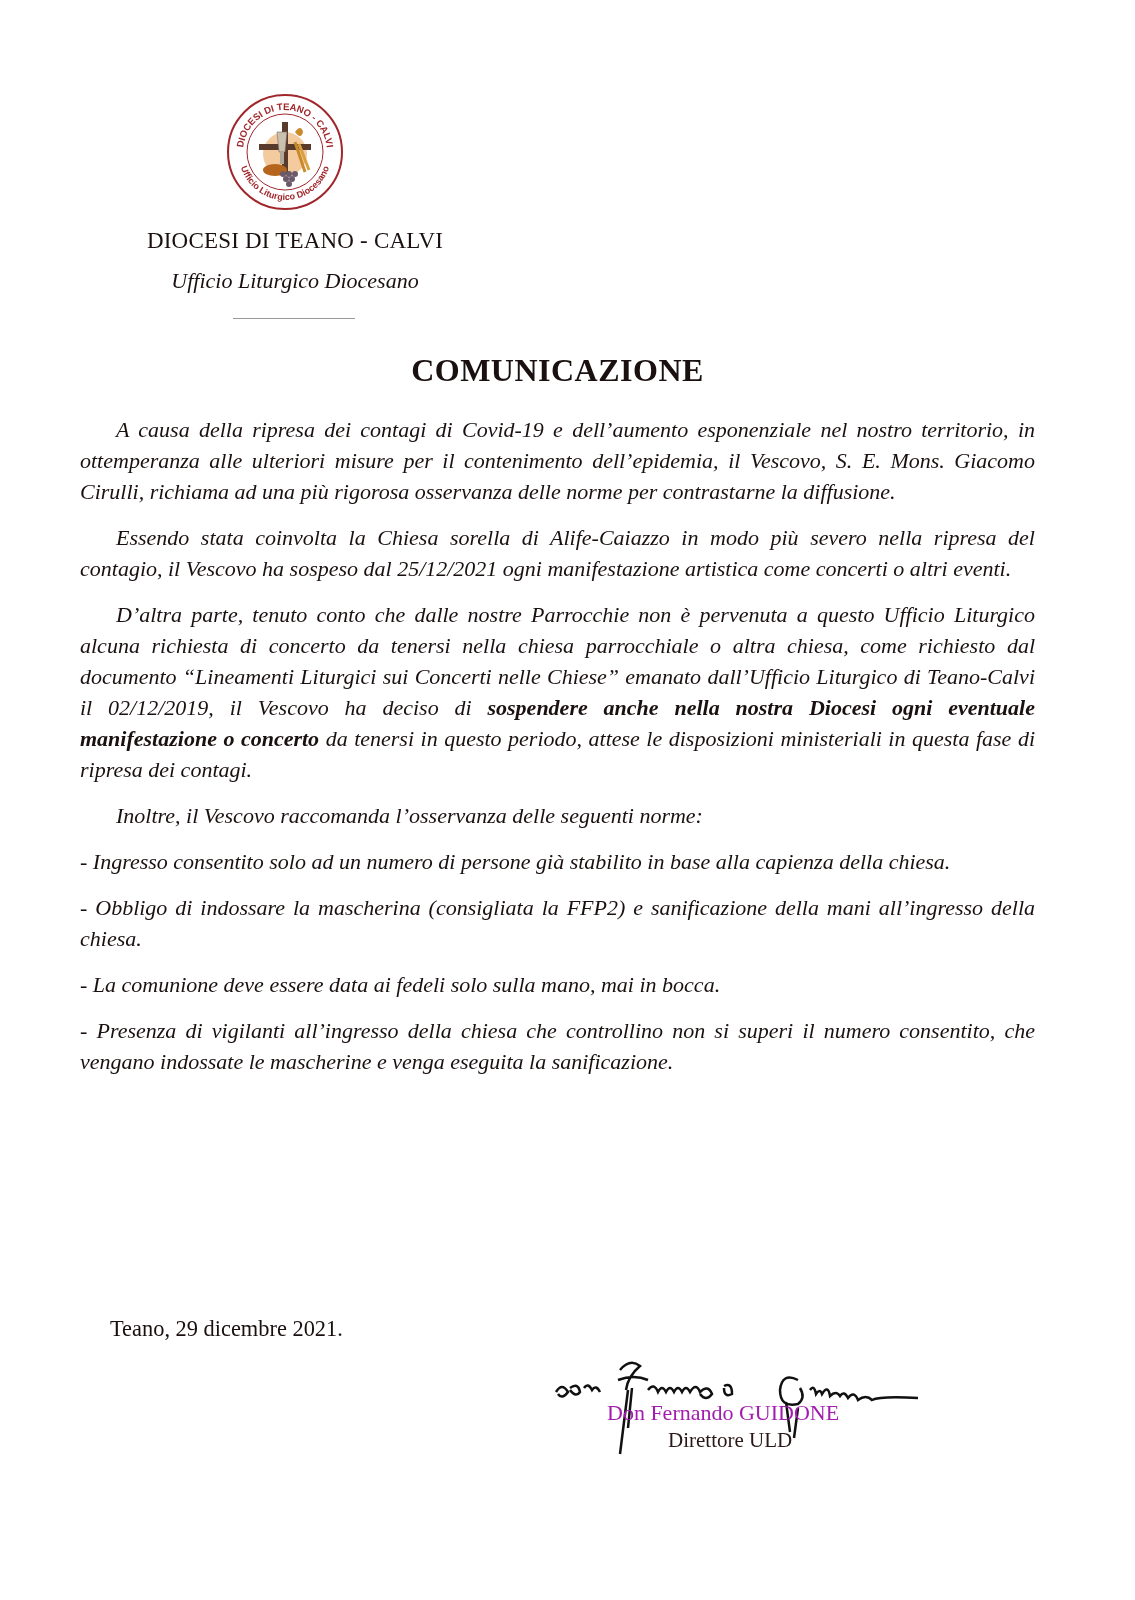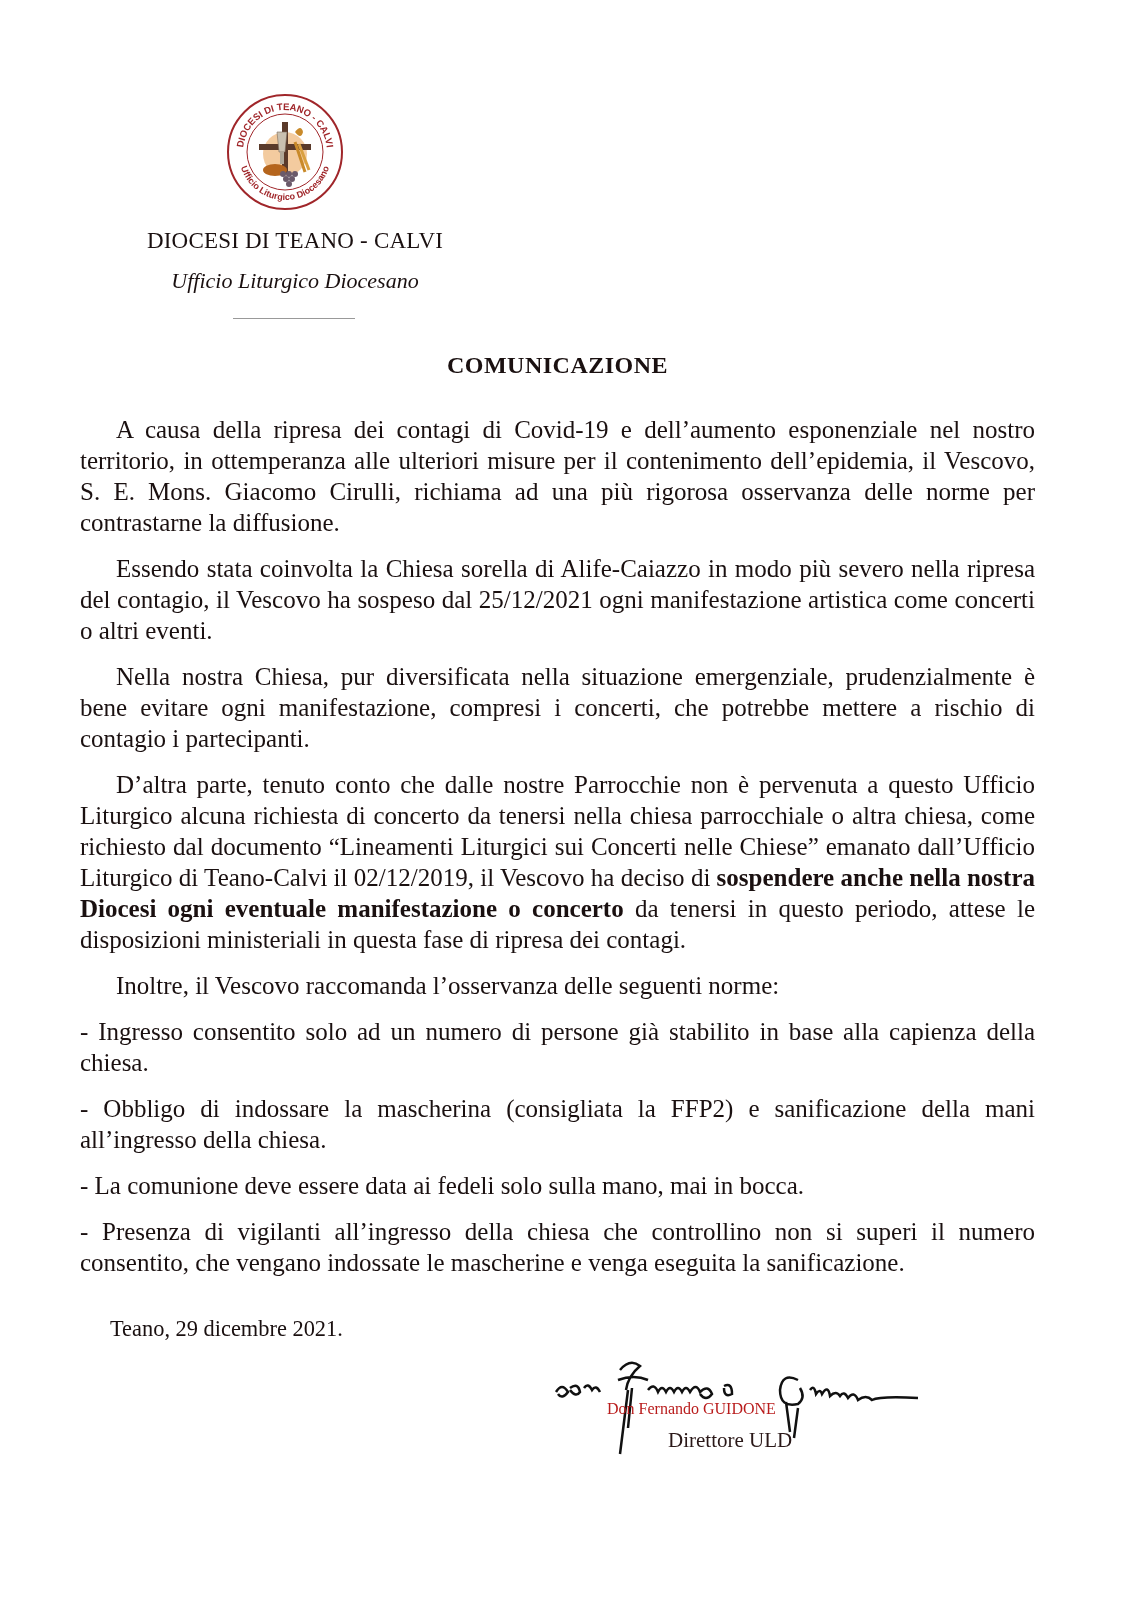--- a/index.html
+++ b/index.html
@@ -18,39 +18,40 @@
     .hdr-sub {
       position: absolute; left: 0; width: 590px; top: 268px; text-align: center;
       font-size: 22px; font-style: italic; color: #1a1010;
     }
     .hdr-rule {
       position: absolute; left: 233px; top: 318px; width: 122px; height: 0;
       border-top: 1px solid #999;
     }
     .doc-title {
       position: absolute; left: 0; width: 1115px; top: 352px; text-align: center;
-      font-size: 24px; font-weight: bold; letter-spacing: 0.5px;
+      font-size: 32px; font-weight: bold; letter-spacing: 0.5px;
     }
     .body {
       position: absolute; left: 80px; top: 414px; width: 955px;
-      font-size: 25px; line-height: 31px; text-align: justify;
+      font-size: 22px; line-height: 31px; text-align: justify;
       hyphens: manual;
+      font-style: italic;
     }
     .body p { margin: 0 0 15px 0; }
     .body p.indent { text-indent: 36px; }
     .body p.item { text-indent: 0; }
     .body b { font-weight: bold; }
     .closing {
       position: absolute; left: 110px; top: 1316px; font-size: 22.4px; text-align: center;
     }
     .sig-scribble {
       position: absolute; left: 548px; top: 1350px; width: 380px; height: 110px;
     }
     .sig-name {
-      position: absolute; left: 607px; top: 1400px; font-size: 16px; color: #b91c1c;
+      position: absolute; left: 607px; top: 1400px; font-size: 22px; color: #a21caf;
     }
     .sig-role {
       position: absolute; left: 668px; top: 1428px; font-size: 21px; color: #2a1818;
     }
   </style>
 </head>
 <body>
 
 <div class="logo">
   <svg width="120" height="120" viewBox="0 0 120 120">
@@ -88,21 +89,20 @@
 
 <div class="hdr-title">DIOCESI DI TEANO - CALVI</div>
 <div class="hdr-sub">Ufficio Liturgico Diocesano</div>
 <div class="hdr-rule"></div>
 
 <div class="doc-title">COMUNICAZIONE</div>
 
 <div class="body">
   <p class="indent">A causa della ripresa dei contagi di Covid-19 e dell’aumento esponenziale nel nostro territorio, in ottemperanza alle ulteriori misure per il contenimento dell’epidemia, il Vescovo, S. E. Mons. Giacomo Cirulli, richiama ad una più rigorosa osservanza delle norme per contrastarne la diffusione.</p>
   <p class="indent">Essendo stata coinvolta la Chiesa sorella di Alife-Caiazzo in modo più severo nella ripresa del contagio, il Vescovo ha sospeso dal 25/12/2021 ogni manifestazione artistica come concerti o altri eventi.</p>
-  <p class="indent">Nella nostra Chiesa, pur diversificata nella situazione emergenziale, prudenzialmente è bene evitare ogni manifestazione, compresi i concerti, che potrebbe mettere a rischio di contagio i partecipanti.</p>
   <p class="indent"><span>D’altra parte, tenuto conto che dalle nostre Parrocchie non è pervenuta a questo Ufficio Liturgico alcuna richiesta di concerto da tenersi nella chiesa parrocchiale o altra chiesa, come richiesto dal documento “Lineamenti Liturgici sui Concerti nelle Chiese” emanato dall’Ufficio Liturgico di Teano-Calvi il 02/12/2019, il Vescovo ha deciso di </span><b>sospendere anche nella nostra Diocesi ogni eventuale manifestazione o concerto</b><span> da tenersi in questo periodo, attese le disposizioni ministeriali in questa fase di ripresa dei contagi.</span></p>
   <p class="indent">Inoltre, il Vescovo raccomanda l’osservanza delle seguenti norme:</p>
   <p class="item">- Ingresso consentito solo ad un numero di persone già stabilito in base alla capienza della chiesa.</p>
   <p class="item">- Obbligo di indossare la mascherina (consigliata la FFP2) e sanificazione della mani all’ingresso della chiesa.</p>
   <p class="item">- La comunione deve essere data ai fedeli solo sulla mano, mai in bocca.</p>
   <p class="item">- Presenza di vigilanti all’ingresso della chiesa che controllino non si superi il numero consentito, che vengano indossate le mascherine e venga eseguita la sanificazione.</p>
 </div>
 
 <div class="closing">Teano, 29 dicembre 2021.</div>
 

